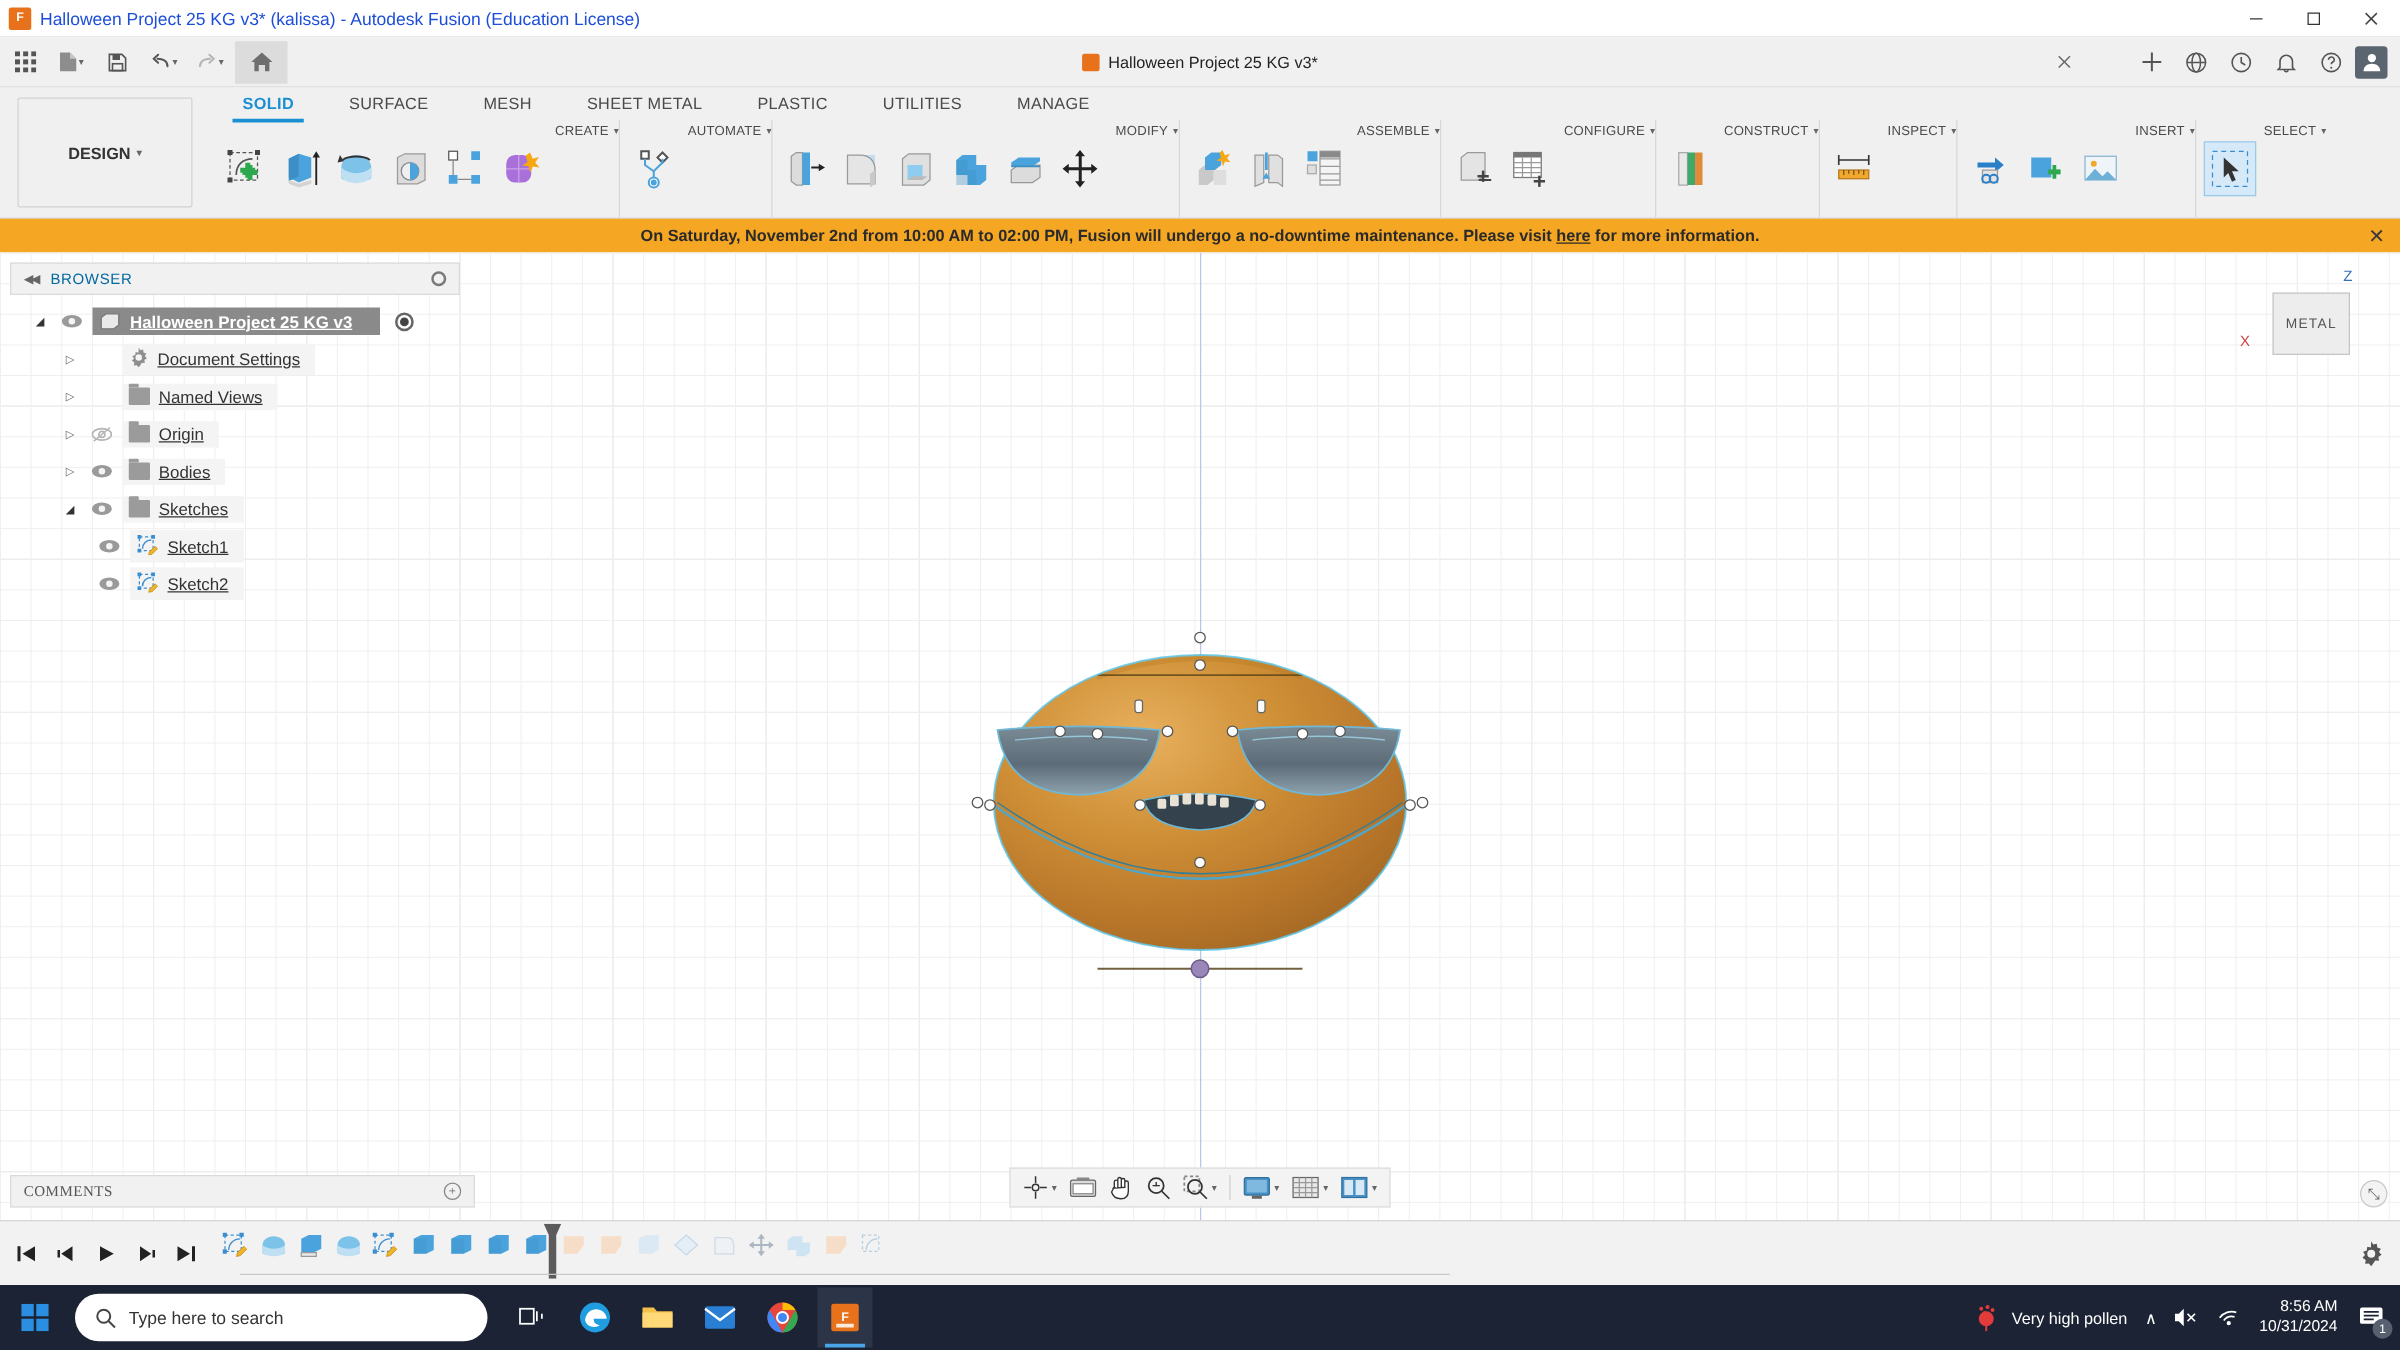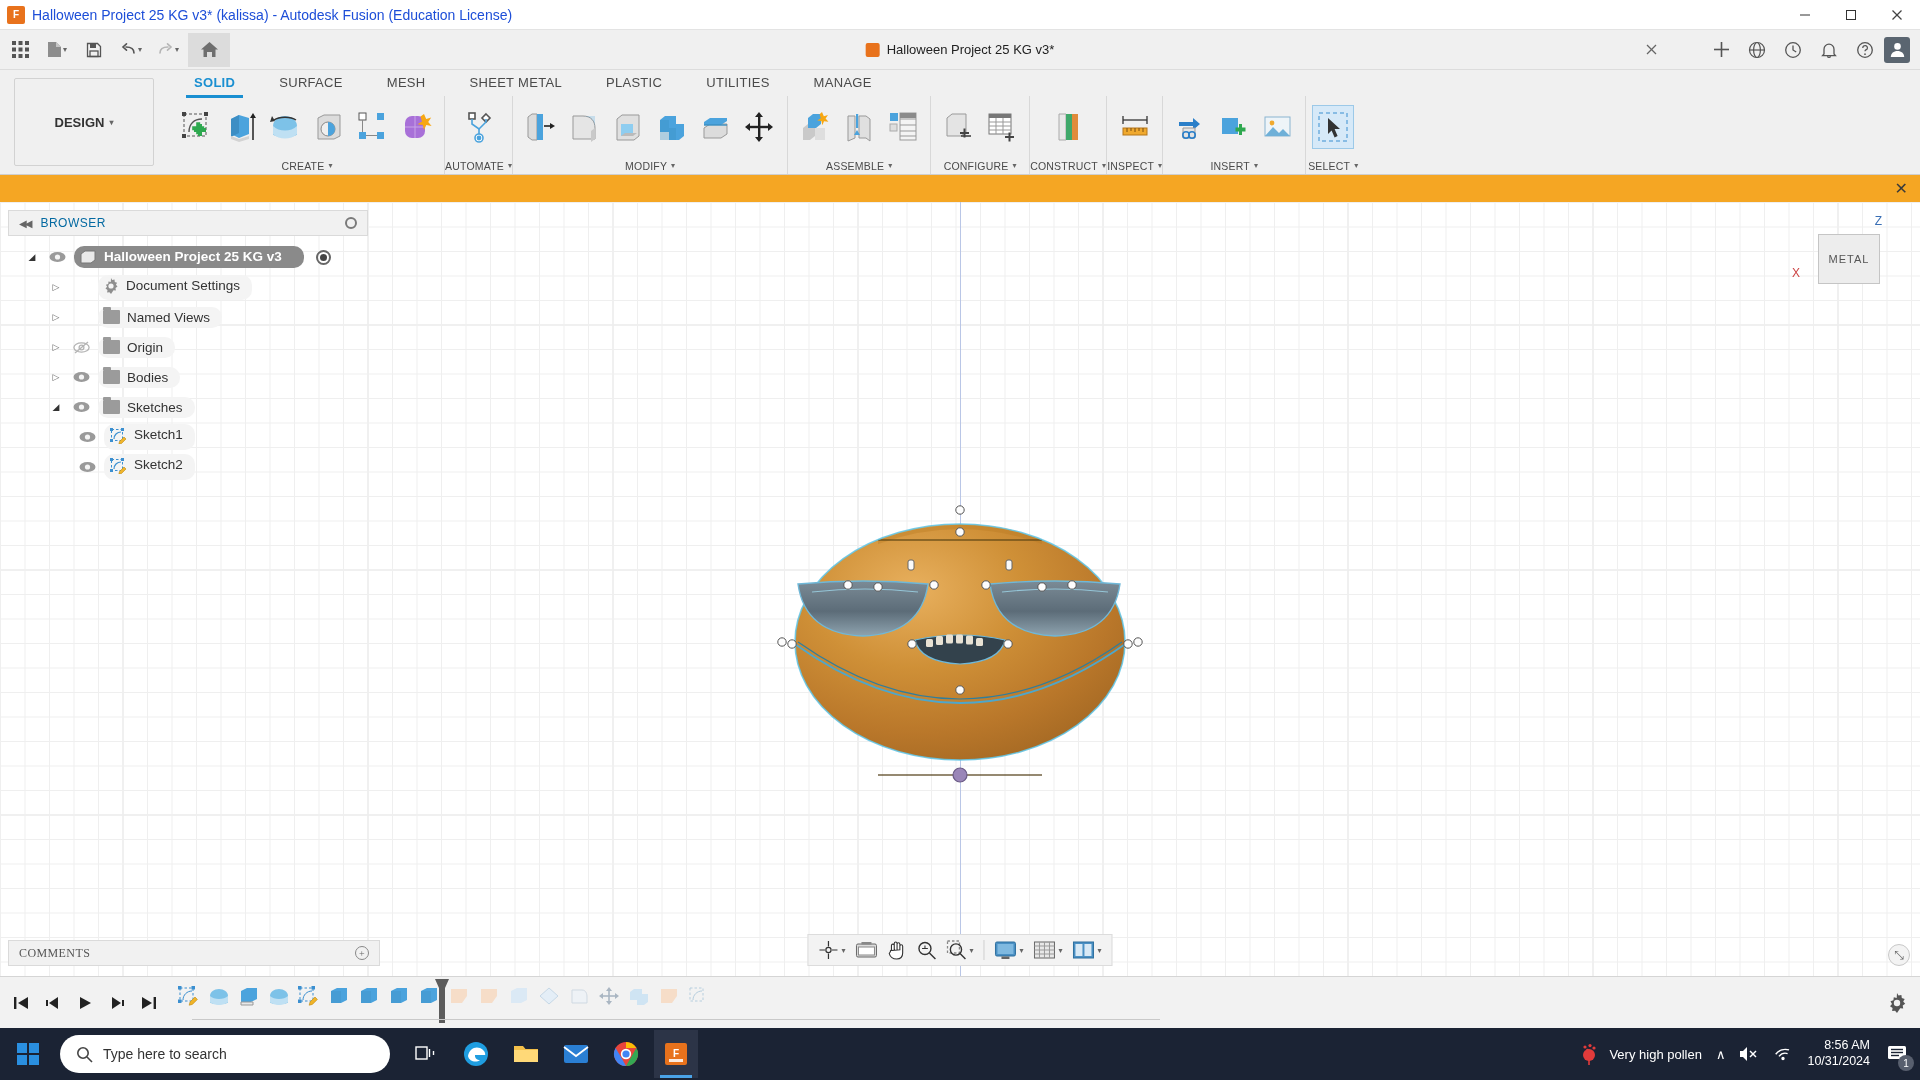--- a/index.html
+++ b/index.html
@@ -34,21 +34,21 @@
   
   .ribbon { background:#f0f0f0; flex:0 0 105px; display:flex; position:relative; border-bottom:1px solid #cfcfcf;}
   .design-box { width:140px; margin:8px 6px 8px 14px; border:1px solid #d2d2d2; background:#f0f0f0; border-radius:2px;
                 display:flex; align-items:center; justify-content:center; font-size:13px; font-weight:bold; color:#333; }
   .ribbon-main { flex:1; display:flex; flex-direction:column; }
   .tabs { display:flex; height:26px; align-items:center; padding-left:12px; gap:0; }
   .tab { font-size:13px; color:#4a4a4a; padding:0 22px; position:relative; height:26px; line-height:26px; letter-spacing:.3px;}
   .tab.active { color:#1a8fd1; font-weight:bold; }
   .tab.active::after { content:""; position:absolute; left:14px; right:14px; bottom:-2px; height:3px; background:#1a8fd1; }
   .panels { display:flex; flex:1; padding-left:10px; }
-  .panel { display:flex; flex-direction:column; border-right:1px solid #d8d8d8; }
+  .panel { display:flex; border-right:1px solid #d8d8d8; }
   .panel:last-child { border-right:none; }
   .panel-icons { display:flex; align-items:center; justify-content:center; flex:1; padding:0 6px; gap:2px;}
   .panel-label { height:17px; font-size:10.5px; color:#4a4a4a; display:flex; align-items:center; justify-content:center; gap:3px; letter-spacing:.2px;}
   .ic { width:42px; height:44px; display:flex; align-items:center; justify-content:center; }
   .ic.sel { background:#d6e9f8; border:1px solid #9cc9e8; }
   .ic svg { display:block; }
 
   
   .banner { background:#f5a623; flex:0 0 27px; display:flex; align-items:center; justify-content:center; position:relative; }
   .banner-text { font-size:13px; font-weight:bold; color:#2a2a2a; }
@@ -71,21 +71,21 @@
   .browser { position:absolute; left:0; top:8px; width:380px; z-index:6; }
   .browser-head { height:26px; background:#f1f1f1; border:1px solid #dadada; display:flex; align-items:center; gap:10px; padding-left:10px; margin:0 12px 0 8px;}
   .browser-head .collapse { color:#666; font-size:10px; letter-spacing:-2px;}
   .browser-head .btitle { font-size:12px; color:#0369a1; letter-spacing:.5px;}
   .browser-head .dot { margin-left:auto; margin-right:10px; width:12px;height:12px;border-radius:50%; border:2px solid #7a7a7a;}
   .tree { padding:6px 0 0 0; }
   .node { height:30px; display:flex; align-items:center; gap:6px; font-size:13.5px; color:#333; }
   .arrow { width:16px; text-align:center; color:#6a6a6a; font-size:9px; }
   .arrow.open { color:#333; }
   .eye { width:22px; display:flex; align-items:center; justify-content:center; }
-  .nodechip { display:flex; gap:7px; background:#f4f4f4; padding:3px 12px 3px 5px; border-radius:10px; }
+  .nodechip { display:flex; align-items:center; gap:7px; background:#f4f4f4; padding:3px 12px 3px 5px; border-radius:0;text-decoration:underline; }
   .nodechip.root { background:#8a8a8a; color:#fff; font-weight:bold; padding-right:22px;}
   .folder { width:17px; height:14px; background:#9b9b9b; border-radius:1px; position:relative; }
   .folder::before { content:""; position:absolute; top:-3px; left:0; width:8px; height:3px; background:#9b9b9b; border-radius:1px 1px 0 0;}
   .bodyicon { width:18px;height:16px;}
   .radio-outer { width:15px;height:15px;border-radius:50%;border:2px solid #666; display:flex;align-items:center;justify-content:center; margin-left:6px;}
   .radio-inner { width:7px;height:7px;border-radius:50%;background:#444;}
 
   
   .comments { position:absolute; left:8px; bottom:10px; width:372px; height:26px; background:#f1f1f1; border:1px solid #dadada;
               display:flex; align-items:center; padding:0 10px; font-size:12px; color:#555; letter-spacing:.4px; z-index:6;font-family:Liberation Serif, serif;}
@@ -576,20 +576,21 @@
             <span>SELECT</span>
             <span class="caret">▾</span>
           </div>
         </div>
 
       </div>
     </div>
   </div>
 
   <div class="banner">
+    <div class="banner-text"><span>On Saturday, November 2nd from 10:00 AM to 02:00 PM, Fusion will undergo a no-downtime maintenance. Please visit </span><a href="#">here</a><span> for more information.</span></div>
     <div class="banner-close">✕</div>
   </div>
 
   <div class="content">
     <div class="grid-bg"></div>
 
     <div class="axis-z"></div>
 
     <div class="browser">
       <div class="browser-head">

